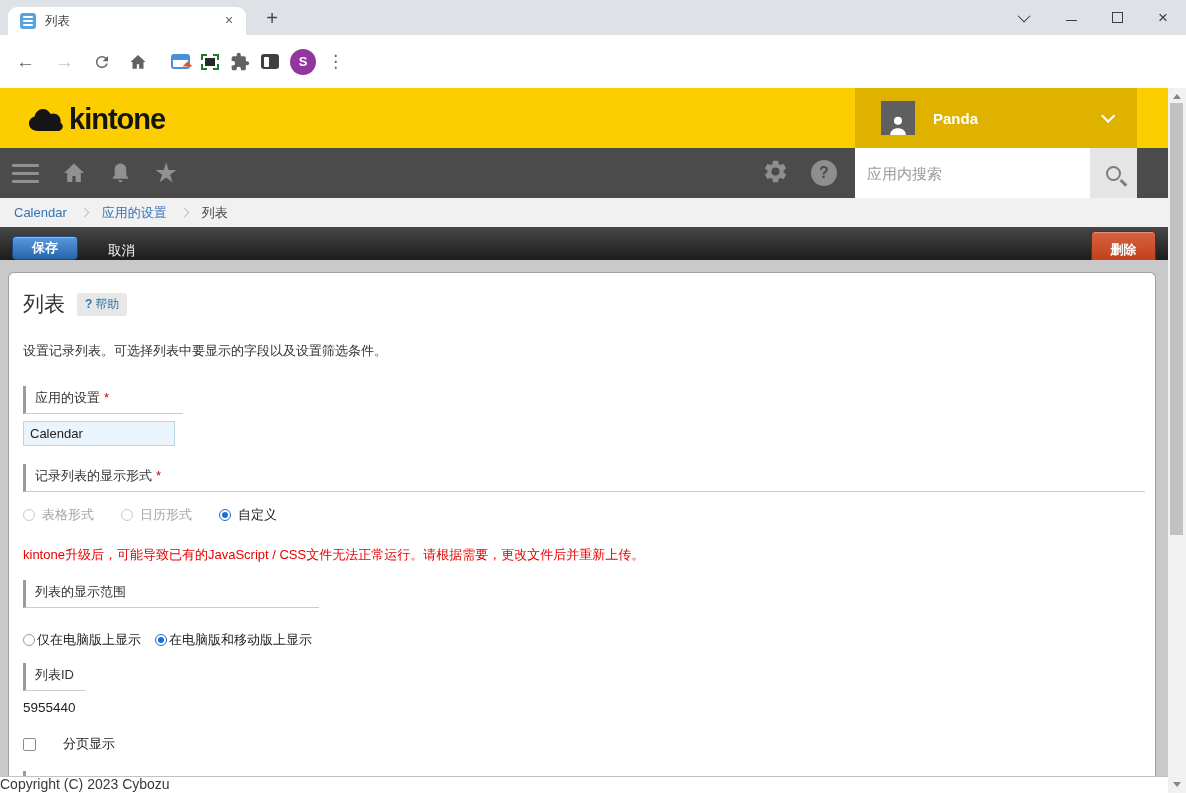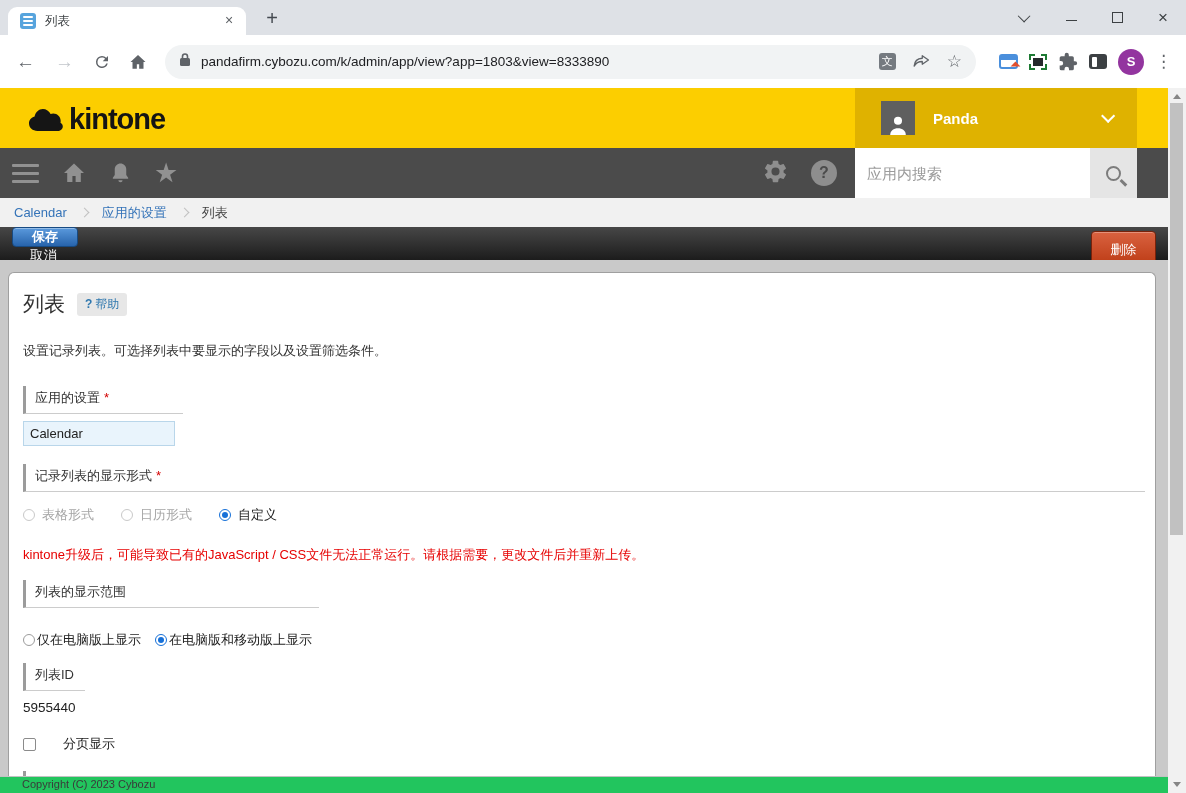--- a/index.html
+++ b/index.html
@@ -94,29 +94,29 @@
   
   .crumbbar { position:absolute; top:198px; left:0; width:1168px; height:29px; background:#f1f1f1;
               display:flex; align-items:center; font-size:13px; padding-left:14px; }
   .crumb-link { color:#3473b8; }
   .crumb-cur { color:#444; }
   .crumb-sep { width:7px; height:7px; border-top:1.5px solid #c0c0c0; border-right:1.5px solid #c0c0c0;
                transform:rotate(45deg); margin:0 14px; }
 
   
   .actionbar { position:absolute; top:227px; left:0; width:1168px; height:33px;
-               background:linear-gradient(#474747,#1c1c1c); display:flex; align-items:flex-start;flex-direction:column; }
+               background:linear-gradient(#474747,#1c1c1c); display:flex; align-items:flex-end; }
   .btn-save { margin-left:12px; width:66px; height:24px; border:1px solid #174a82; border-radius:4px;
               background:linear-gradient(#5a99dc,#2764ac); color:#fff; font-size:13px; font-weight:bold;
               display:flex; align-items:center; justify-content:center;
               box-shadow:inset 0 1px 0 rgba(255,255,255,.35); }
   .btn-cancel { margin-left:30px; color:#f2f2f2; font-size:13.5px; }
   .btn-delete { position:absolute; right:12px; top:4px; width:65px; height:38px; border:1px solid #79220a;
                 border-radius:4px; background:linear-gradient(#d96240,#ba3811); color:#fff; font-size:13px;
-                font-weight:normal; display:flex; align-items:center; justify-content:center;
+                font-weight:bold; display:flex; align-items:center; justify-content:center;
                 box-shadow:inset 0 1px 0 rgba(255,255,255,.3); }
 
   
   .content { position:absolute; top:260px; left:0; width:1168px; height:533px; background:#c9c9c9; }
   .panel { position:absolute; left:8px; top:12px; width:1148px; height:521px; background:#fff;
            border:1px solid #9f9f9f; border-bottom:none; border-radius:6px 6px 0 0;
            padding:17px 0 0 14px; overflow:hidden; }
   .title-row { display:flex; align-items:center; }
   .page-title { font-size:21px; color:#333; }
   .help-badge { margin-left:12px; background:#e7e7e7; border-radius:3px; padding:3px 8px; font-size:12px;
@@ -147,23 +147,23 @@
   .radio.dis { border-color:#c9c9c9; }
   .lbl-dis { color:#a5a5a5; }
   .warning { margin-top:22px; font-size:13px; color:#e60000; }
   .id-value { margin-top:9px; font-size:13.5px; color:#222; }
   .check-row { margin-top:20px; display:flex; align-items:center; font-size:13px; color:#222;gap:20px; }
   .checkbox { width:13px; height:13px; border:1px solid #8b8b8b; border-radius:2px; background:#fff;
               margin-right:7px; flex:none; }
   .html-area { margin-top:6px; width:602px; height:70px; background:#e9f4fc; border:1px solid #a9c7dd;
                font-family:"Liberation Sans","DejaVu Sans",sans-serif; font-size:13.5px; padding:6px 9px;
                color:#222; resize:none; outline:none; display:block; }
-  .pagefooter { position:absolute; left:0; bottom:0; width:1168px; height:17px; background:#22c55e;
-                border-top:1px solid #c2c2c2; font-size:11px; color:#3a3a3a; line-height:15px;
-                padding-left:22px; z-index:6; }
+  .pagefooter { position:absolute; left:0; bottom:0; width:1168px; height:17px; background:#ffffff;
+                border-top:1px solid #c2c2c2; font-size:14px; color:#3a3a3a; line-height:15px;
+                z-index:6; }
 
   
   .scrollbar { position:absolute; left:1168px; top:88px; width:18px; height:705px; background:#f1f1f1; }
   .sb-thumb { position:absolute; left:2px; top:15px; width:13px; height:432px; background:#c1c1c1; }
   .sb-up { position:absolute; left:4.5px; top:6px; width:0; height:0;
            border-left:4.5px solid transparent; border-right:4.5px solid transparent; border-bottom:5px solid #858585; }
   .sb-down { position:absolute; left:4.5px; bottom:6px; width:0; height:0;
              border-left:4.5px solid transparent; border-right:4.5px solid transparent; border-top:5px solid #858585; }
 </style>
 </head>
@@ -200,38 +200,20 @@
   <span class="nav-reload">
     <svg width="18" height="18" viewBox="0 0 24 24">
         <path fill="#5f6368" d="M17.65 6.35A7.95 7.95 0 0 0 12 4a8 8 0 1 0 7.73 10h-2.08A6 6 0 1 1 12 6c1.66 0 3.14.69 4.22 1.78L13 11h7V4z"></path>
       </svg>
   </span>
   <span class="nav-home">
     <svg width="20" height="20" viewBox="0 0 24 24">
         <path d="M12 3.5 3 12h2.4v8h5.2v-5.4h2.8V20h5.2v-8H21z" fill="#5f6368"></path>
       </svg>
   </span>
-  <div class="urlpill">
-    <span>
-      <svg width="12" height="15" viewBox="0 0 12 15">
-          <rect x="1" y="6" width="10" height="8" rx="1.5" fill="#5f6368"></rect>
-          <path d="M3.5 6.2V4.5a2.5 2.5 0 0 1 5 0v1.7" stroke="#5f6368" stroke-width="1.6" fill="none"></path>
-        </svg>
-    </span>
-    <span class="urltext">pandafirm.cybozu.com/k/admin/app/view?app=1803&amp;view=8333890</span>
-    <span class="pill-ic">
-      <span style="width:17px;height:17px;border-radius:3px;background:#757a80;color:#fff;font-size:11px;display:flex;align-items:center;justify-content:center;">文</span>
-    </span>
-    <span class="pill-ic">
-      <svg width="19" height="17" viewBox="0 0 24 22">
-          <path d="M13 3.5 21 9l-8 5.5V11C7.8 11 4.6 13 2.5 17 3 10.5 7 7 13 6.8z" fill="none" stroke="#5f6368" stroke-width="1.7" stroke-linejoin="round"></path>
-        </svg>
-    </span>
-    <span class="pill-ic star-o">☆</span>
-  </div>
   <div class="extrow">
     <span class="ext">
         <span class="cap-ic"></span>
       </span>
     <span class="ext">
         <span class="fs-ic">
           <b></b>
           <b></b>
           <b></b>
           <b></b>

